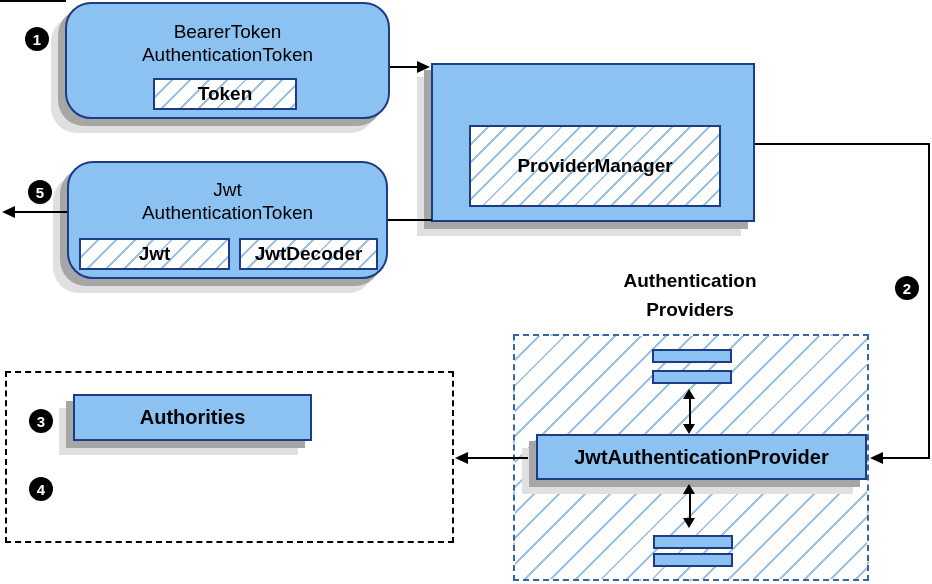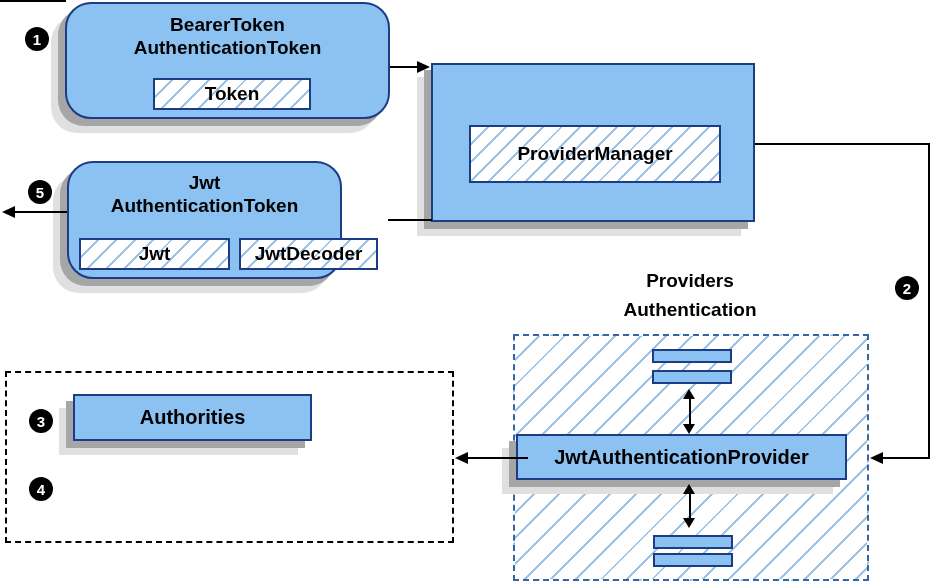--- a/index.html
+++ b/index.html
@@ -19,21 +19,21 @@
     font-family:"Liberation Sans",sans-serif;color:#000;
   }
   .box{
     position:absolute;background:var(--box-fill);
     border:2px solid var(--box-border);box-sizing:border-box;
     box-shadow:-7px 7px 0 0 var(--shadow-dark), -14px 14px 0 0 var(--shadow-light);
   }
   .rounded{border-radius:26px;}
   .box-title{
     position:absolute;left:0;right:0;text-align:center;
-    font-weight:bold;font-size:19px;line-height:23px;
+    font-weight:normal;font-size:19px;line-height:23px;margin-top:7px;
   }
   .field{
     position:absolute;background:#fff;border:2px solid var(--box-border);
     box-sizing:border-box;display:flex;align-items:center;justify-content:center;
     font-weight:bold;font-size:19px;
   }
   .hatch{
     background-image:repeating-linear-gradient(135deg,
       #ffffff 0px,#ffffff 11px,var(--hatch-line) 11px,var(--hatch-line) 13px);
     background-color:#ffffff;
@@ -90,37 +90,37 @@
 <div id="canvas">
 
   <div class="hline" style="left:0;top:66;width:66px;"></div>
   <div class="badge" style="left:25px;top:27px;">
     <span>1</span>
   </div>
 
   <div class="box rounded" style="left:65px;top:2px;width:325px;height:117px;">
     <div class="box-title" style="top:9px;">BearerToken</div>
     <div class="box-title" style="top:32px;">AuthenticationToken</div>
-    <div class="field hatch" style="left:86px;top:74px;width:158px;height:32px;">
+    <div class="field hatch" style="left:86px;top:74px;width:144px;height:32px;">
       <span>Token</span>
     </div>
   </div>
 
   <div class="hline" style="left:390px;top:66px;width:28px;"></div>
   <div class="tri-right" style="left:417px;top:61px;"></div>
 
   <div class="box" style="left:431px;top:63px;width:324px;height:159px;">
-    <div class="field hatch" style="left:36px;top:60px;width:252px;height:58px;">
+    <div class="field hatch" style="left:36px;top:60px;width:252px;height:82px;">
       <span>ProviderManager</span>
     </div>
   </div>
 
   <div class="hline" style="left:388px;top:219px;width:44px;"></div>
 
-  <div class="box rounded" style="left:67px;top:161px;width:275px;height:118px;padding-left:8px;">
+  <div class="box rounded" style="left:67px;top:161px;width:321px;height:118px;padding-left:8px;">
     <div class="box-title" style="top:8px;">Jwt</div>
     <div class="box-title" style="top:31px;">AuthenticationToken</div>
     <div class="field hatch" style="left:10px;top:75px;width:151px;height:32px;">
       <span>Jwt</span>
     </div>
     <div class="field hatch" style="left:170px;top:75px;width:139px;height:32px;">
       <span>JwtDecoder</span>
     </div>
   </div>
 
@@ -132,34 +132,34 @@
 
   <div class="hline" style="left:755px;top:143px;width:175px;"></div>
   <div class="vline" style="left:928px;top:143px;height:316px;"></div>
   <div class="hline" style="left:883px;top:457px;width:47px;"></div>
   <div class="tri-left" style="left:870px;top:452px;"></div>
   <div class="badge" style="left:895px;top:276px;">
     <span>2</span>
   </div>
 
   <div class="providers-label" style="left:590px;top:266px;width:200px;">
+    <div>Authentication</div>
     <div>Providers</div>
-    <div>Authentication</div>
   </div>
 
   <div class="dashed-blue hatch-large" style="left:513px;top:334px;width:356px;height:247px;"></div>
 
   <div class="bar" style="left:652px;top:349px;"></div>
   <div class="bar" style="left:652px;top:370px;"></div>
 
   <div class="vline" style="left:689px;top:396px;height:32px;"></div>
   <div class="tri-up" style="left:683px;top:389px;"></div>
   <div class="tri-down" style="left:683px;top:424px;"></div>
 
-  <div class="flat-box" style="left:516px;top:434px;width:331px;height:46px;">
+  <div class="flat-box" style="left:536px;top:434px;width:331px;height:46px;">
     <span>JwtAuthenticationProvider</span>
   </div>
 
   <div class="vline" style="left:689px;top:491px;height:31px;"></div>
   <div class="tri-up" style="left:683px;top:484px;"></div>
   <div class="tri-down" style="left:683px;top:518px;"></div>
 
   <div class="bar" style="left:653px;top:535px;"></div>
   <div class="bar" style="left:653px;top:553px;"></div>
 

